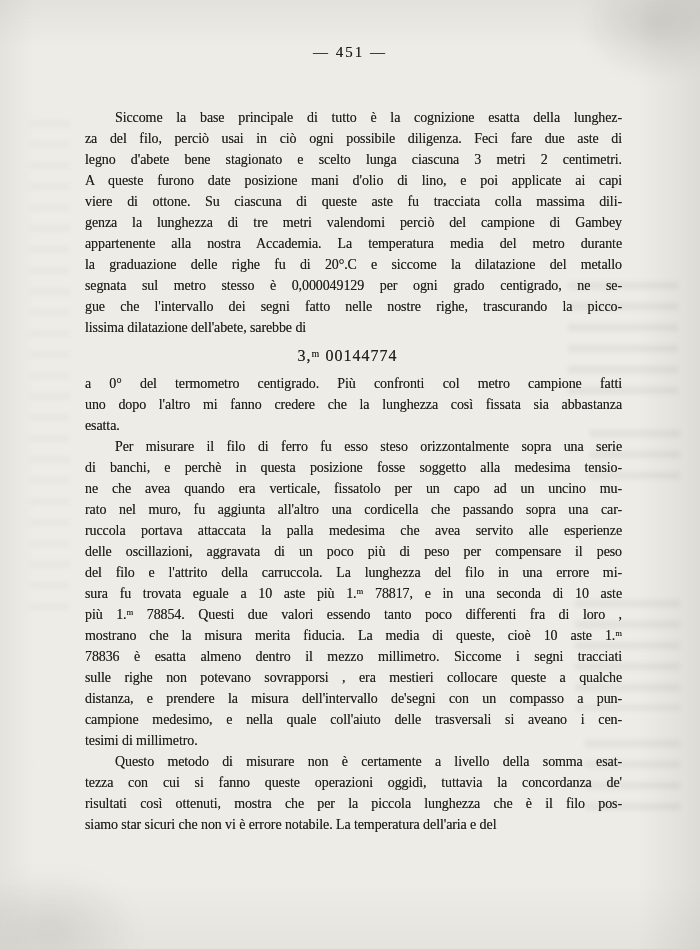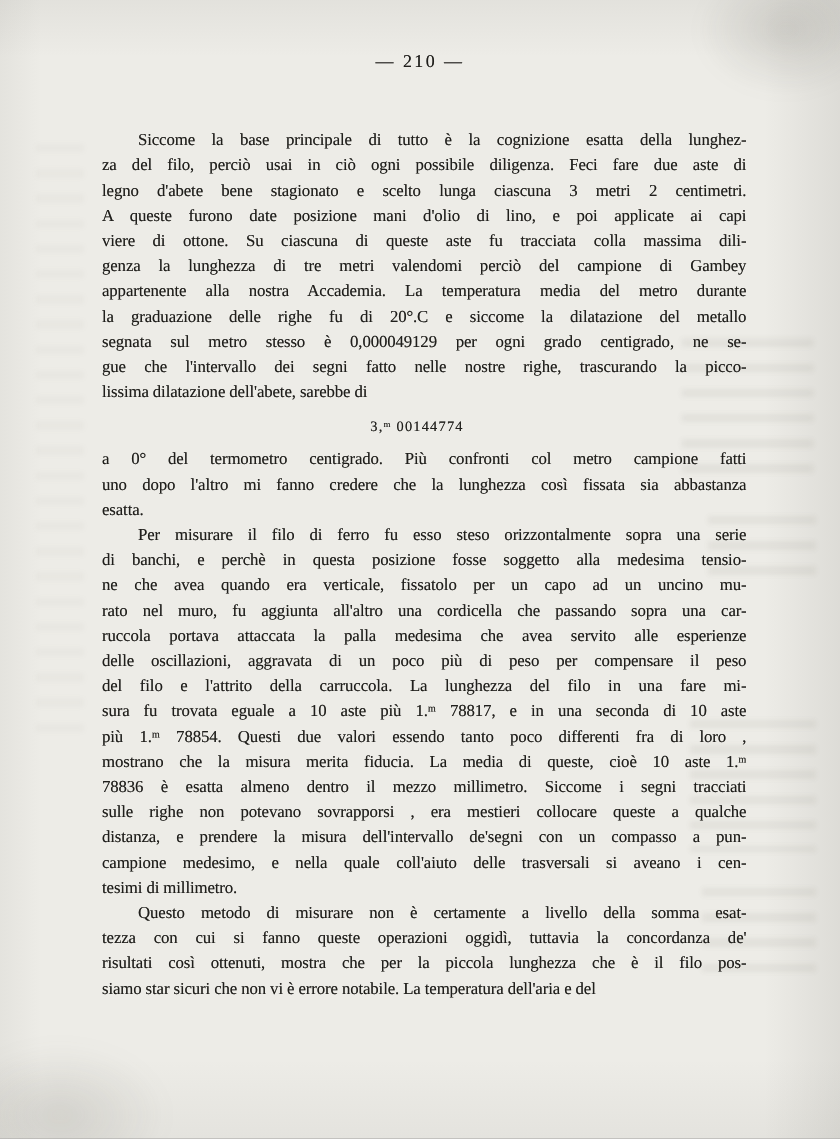--- a/index.html
+++ b/index.html
@@ -96,40 +96,40 @@
   }
   .line.last {
     text-align-last: left;
   }
   .line.indent {
     padding-left: 30px;
   }
   .equation {
     text-align: center;
     text-indent: -12px;
-    font-size: 12px;
+    font-size: 16px;
     line-height: 21px;
     margin: 7px 0 7px 0;
     letter-spacing: 1px;
   }
 </style>
 </head>
 <body>
 
 <div class="page">
 
   <div class="corner-shade"></div>
   <div class="corner-shade-bl"></div>
   <div class="ghost g1"></div>
   <div class="ghost g2"></div>
   <div class="ghost g3"></div>
   <div class="ghost g4"></div>
   <div class="ghost g5"></div>
 
-  <div class="pagenum">— 210 —</div>
+  <div class="pagenum">— 451 —</div>
 
   <div class="text-block">
       <div class="para">
         <div class="line indent">Siccome la base principale di tutto è la cognizione esatta della lunghez-</div>
         <div class="line">za del filo, perciò usai in ciò ogni possibile diligenza. Feci fare due aste di</div>
         <div class="line">legno d'abete bene stagionato e scelto lunga ciascuna 3 metri 2 centimetri.</div>
         <div class="line">A queste furono date posizione mani d'olio di lino, e poi applicate ai capi</div>
         <div class="line">viere di ottone. Su ciascuna di queste aste fu tracciata colla massima dili-</div>
         <div class="line">genza la lunghezza di tre metri valendomi perciò del campione di Gambey</div>
         <div class="line">appartenente alla nostra Accademia. La temperatura media del metro durante</div>
@@ -144,21 +144,21 @@
         <div class="line">uno dopo l'altro mi fanno credere che la lunghezza così fissata sia abbastanza</div>
         <div class="line last">esatta.</div>
       </div>
       <div class="para">
         <div class="line indent">Per misurare il filo di ferro fu esso steso orizzontalmente sopra una serie</div>
         <div class="line">di banchi, e perchè in questa posizione fosse soggetto alla medesima tensio-</div>
         <div class="line">ne che avea quando era verticale, fissatolo per un capo ad un uncino mu-</div>
         <div class="line">rato nel muro, fu aggiunta all'altro una cordicella che passando sopra una car-</div>
         <div class="line">ruccola portava attaccata la palla medesima che avea servito alle esperienze</div>
         <div class="line">delle oscillazioni, aggravata di un poco più di peso per compensare il peso</div>
-        <div class="line">del filo e l'attrito della carruccola. La lunghezza del filo in una fare mi-</div>
+        <div class="line">del filo e l'attrito della carruccola. La lunghezza del filo in una errore mi-</div>
         <div class="line">sura fu trovata eguale a 10 aste più 1.ᵐ 78817, e in una seconda di 10 aste</div>
         <div class="line">più 1.ᵐ 78854. Questi due valori essendo tanto poco differenti fra di loro ,</div>
         <div class="line">mostrano che la misura merita fiducia. La media di queste, cioè 10 aste 1.ᵐ</div>
         <div class="line">78836 è esatta almeno dentro il mezzo millimetro. Siccome i segni tracciati</div>
         <div class="line">sulle righe non potevano sovrapporsi , era mestieri collocare queste a qualche</div>
         <div class="line">distanza, e prendere la misura dell'intervallo de'segni con un compasso a pun-</div>
         <div class="line">campione medesimo, e nella quale coll'aiuto delle trasversali si aveano i cen-</div>
         <div class="line last">tesimi di millimetro.</div>
       </div>
       <div class="para">

